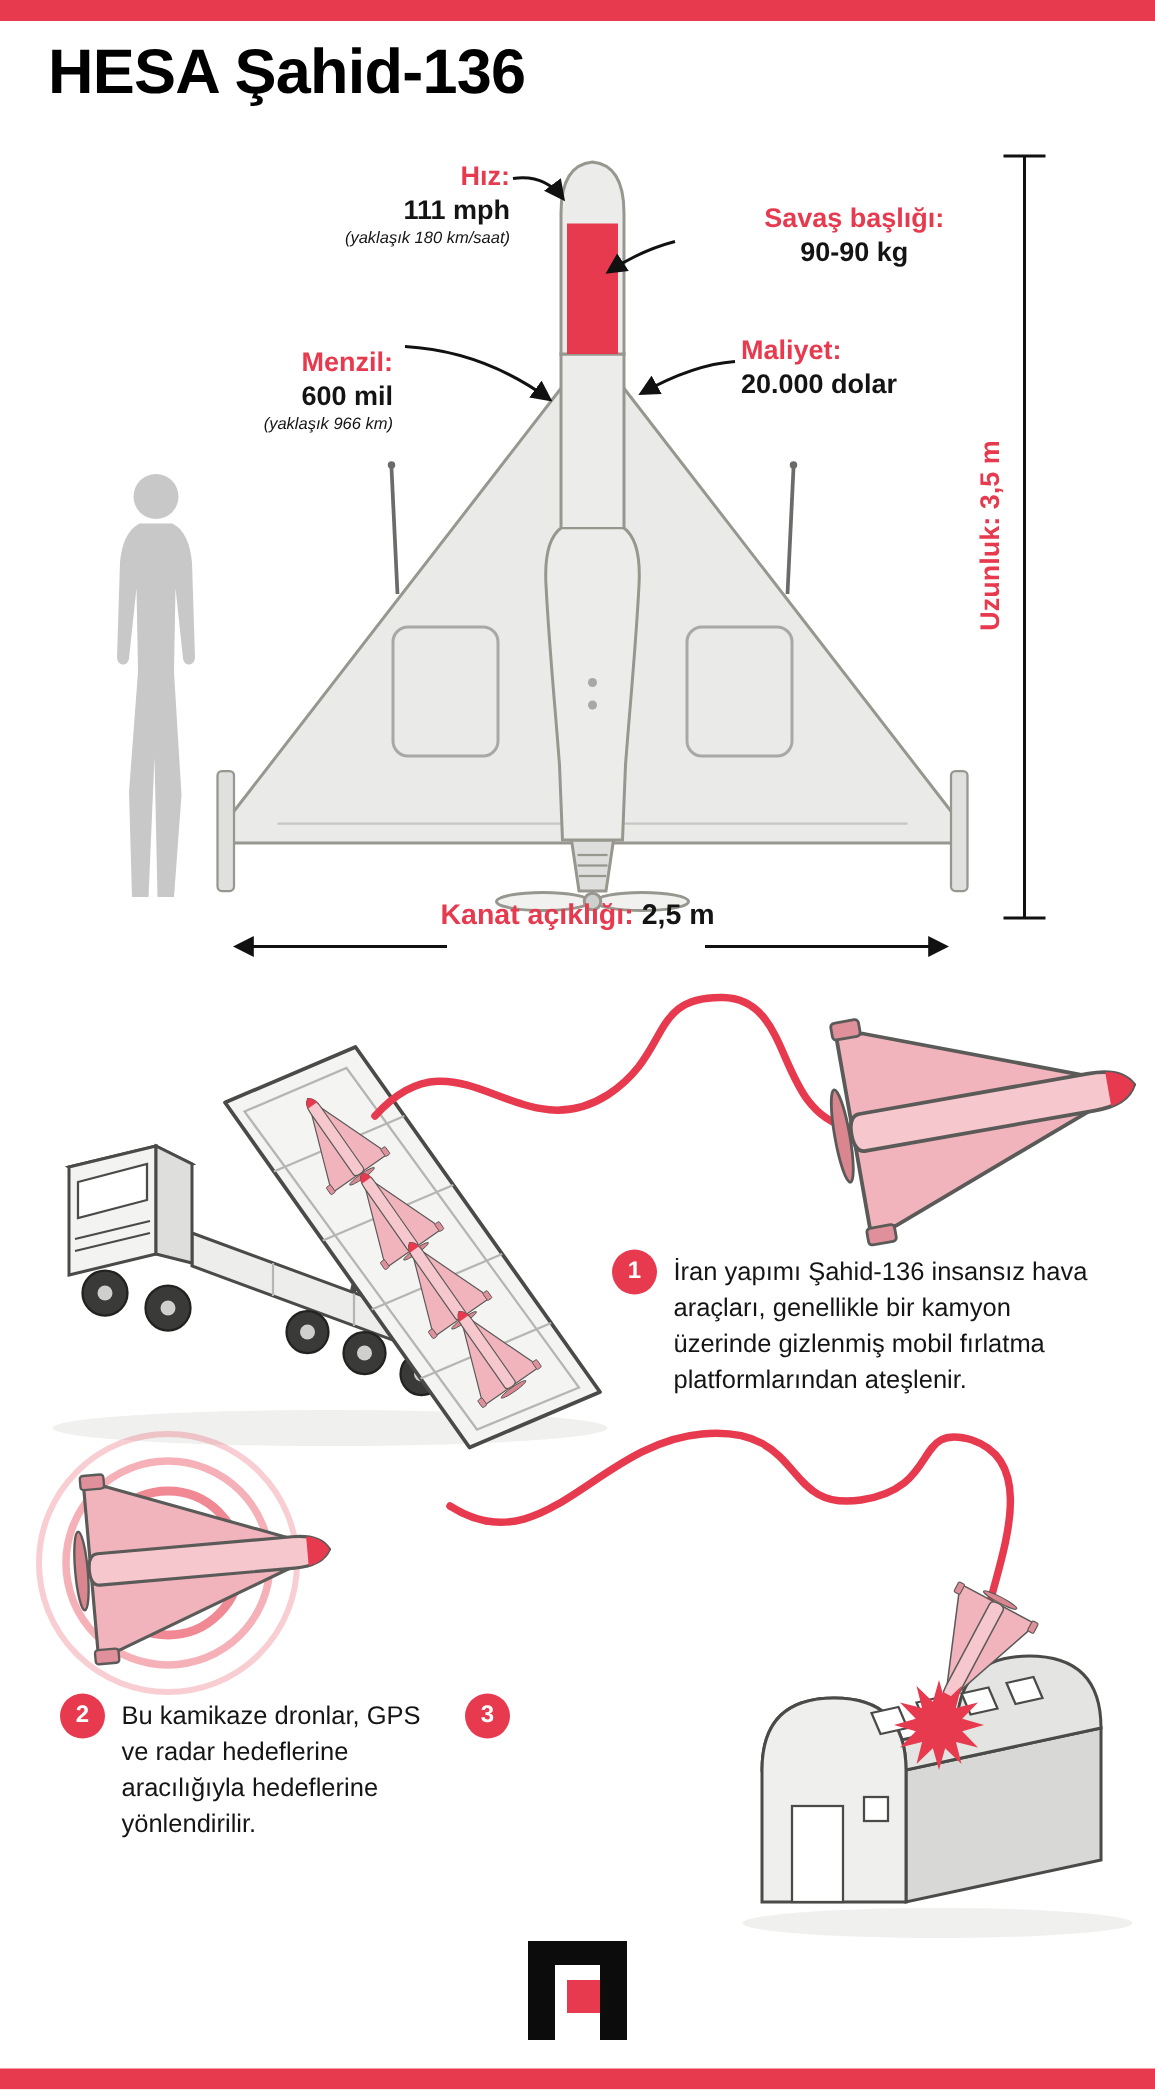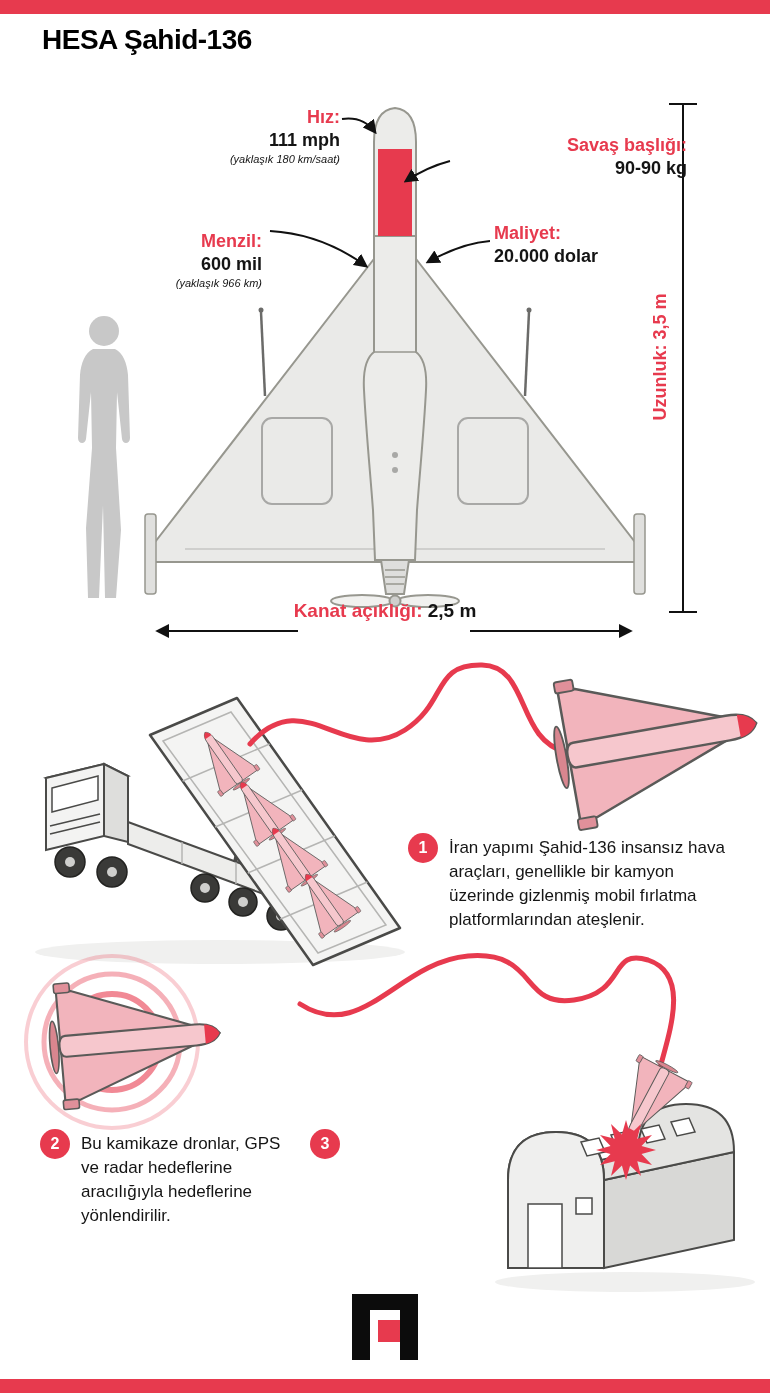--- a/index.html
+++ b/index.html
@@ -5,33 +5,33 @@
   :root { --accent: #e73a4e; --ink: #141414; }
   html, body { margin: 0; padding: 0; background: #ffffff; }
   .page {
     position: relative; width: 770px; height: 1393px; background: #ffffff;
     font-family: "Liberation Sans", sans-serif; overflow: hidden; color: var(--ink);
   }
   .redbar { position: absolute; left: 0; width: 770px; height: 14px; background: var(--accent); }
   .redbar.top { top: 0; }
   .redbar.bottom { bottom: 0; }
   .title {
-    position: absolute; left: 42px; top: 24px; font-size: 28px; font-weight: bold;
+    position: absolute; left: 32px; top: 24px; font-size: 42px; font-weight: bold;
     letter-spacing: -0.5px; color: #000;
   }
   .art { position: absolute; left: 0; top: 0; }
   .accent-fill { fill: var(--accent); }
   .accent-stroke { stroke: var(--accent); }
 
   .spec { position: absolute; line-height: 1.28; font-size: 18px; }
   .spec .red { color: var(--accent); font-weight: bold; }
   .spec .val { color: var(--ink); font-weight: bold; }
   .spec .note { color: var(--ink); font-style: italic; font-weight: normal; font-size: 11px; }
   .spec.speed   { left: 128px; top: 106px; width: 212px; text-align: right; }
-  .spec.warhead { left: 452px; top: 134px; width: 235px; text-align: right; }
+  .spec.warhead { left: 452px; top: 134px; width: 235px; text-align: center; }
   .spec.range   { left: 50px;  top: 208px; width: 212px; text-align: right; margin-top: 22px; }
   .spec.cost    { left: 494px; top: 222px; width: 235px; text-align: left; }
 
   .length-label {
     position: absolute; left: 576px; top: 346px; width: 170px; height: 22px;
     transform: rotate(-90deg); transform-origin: center; text-align: center;
     color: var(--accent); font-weight: bold; font-size: 18px; white-space: nowrap;
   }
   .wingspan-label {
     position: absolute; left: 235px; top: 600px; width: 300px; text-align: center; font-size: 19px;

